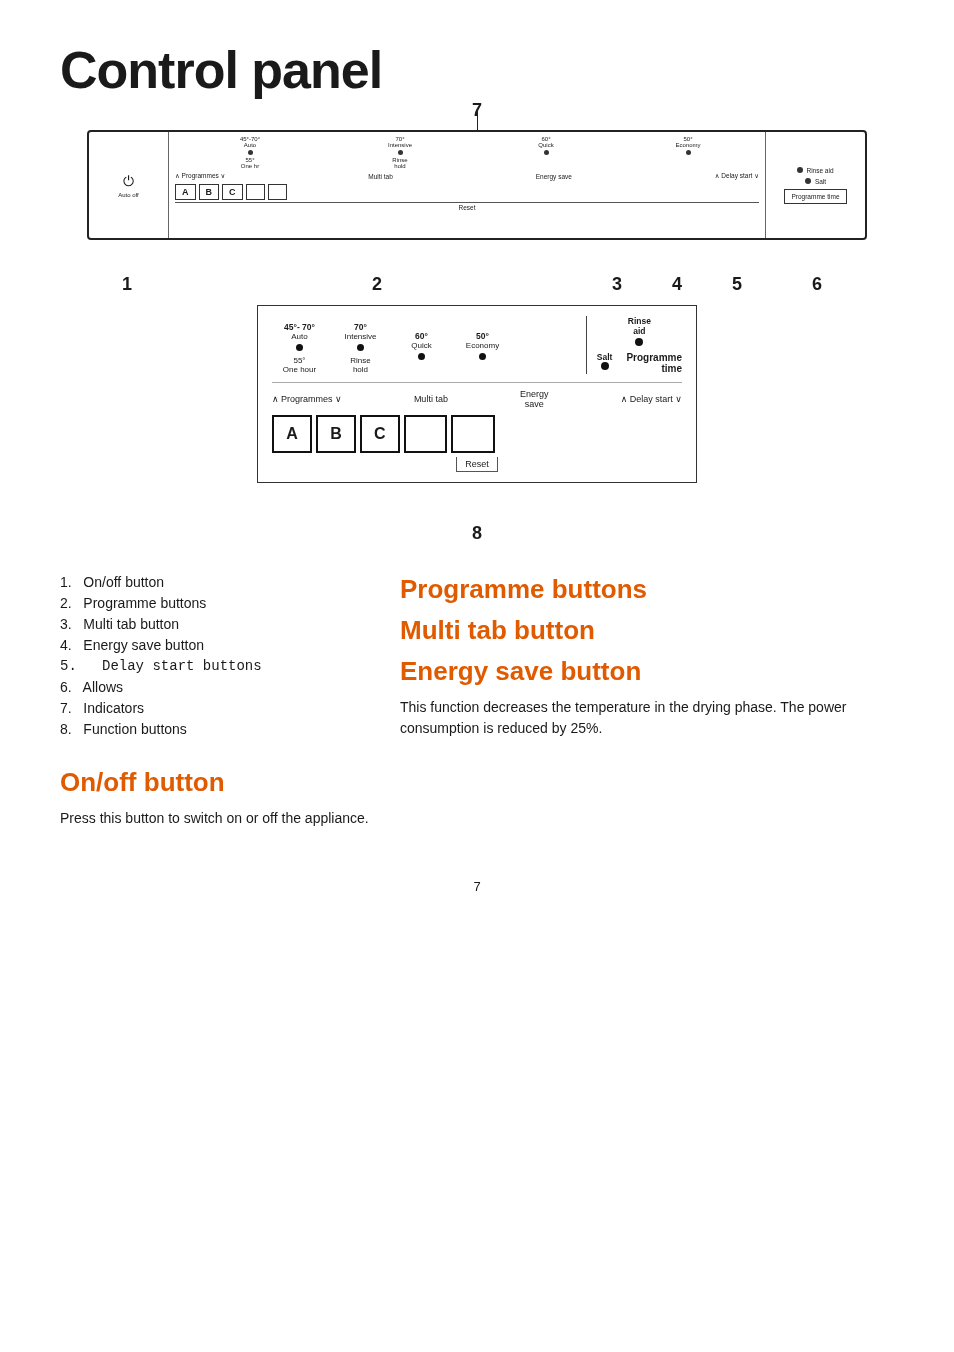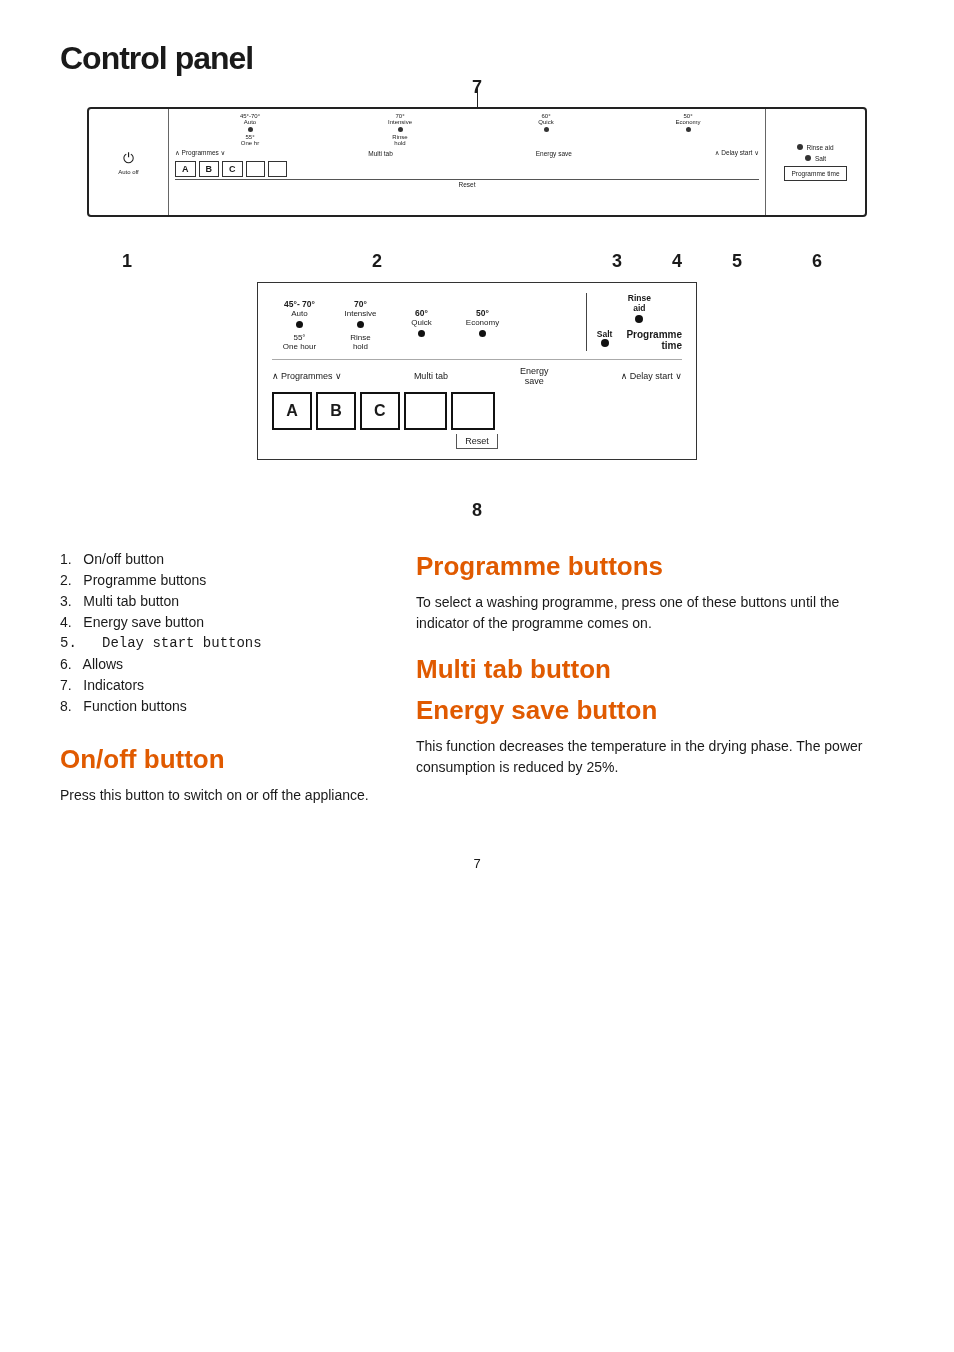--- a/index.html
+++ b/index.html
@@ -7,21 +7,21 @@
       background: #fff;
       font-family: Arial, Helvetica, sans-serif;
       font-size: 14px;
       color: #1a1a1a;
       width: 954px;
       min-height: 1352px;
       padding: 40px 60px 40px 60px;
     }
 
     h1.page-title {
-      font-size: 32px;
+      font-size: 52px;
       font-weight: 900;
       margin-bottom: 30px;
       letter-spacing: -1px;
     }
 
     
     .diagram-area {
       position: relative;
       width: 100%;
       margin-bottom: 20px;
@@ -214,21 +214,21 @@
       text-align: center;
       font-size: 18px;
       font-weight: bold;
       margin-top: 6px;
       margin-bottom: 30px;
     }
 
     
     .content-area {
       display: flex;
-      gap: 16px;
+      gap: 0;
       flex-wrap: wrap;
     }
 
     .left-col {
       width: 340px;
       flex-shrink: 0;
       padding-right: 20px;
     }
 
     .right-col {
@@ -480,21 +480,20 @@
     </ol>
 
     <h2 class="section-heading">On/off button</h2>
     <p class="section-text">Press this button to switch on or off the appliance.</p>
 
   </div>
 
   <div class="right-col">
 
     <h2 class="section-heading">Programme buttons</h2>
-    <p class="section-text">To select a washing programme, press one of these buttons until the indicator of the programme comes on.</p>
 
     <h2 class="section-heading">Multi tab button</h2>
 
     <h2 class="section-heading">Energy save button</h2>
     <p class="section-text">This function decreases the temperature in the drying phase. The power consumption is reduced by 25%.</p>
 
   </div>
 
 </div>
 

